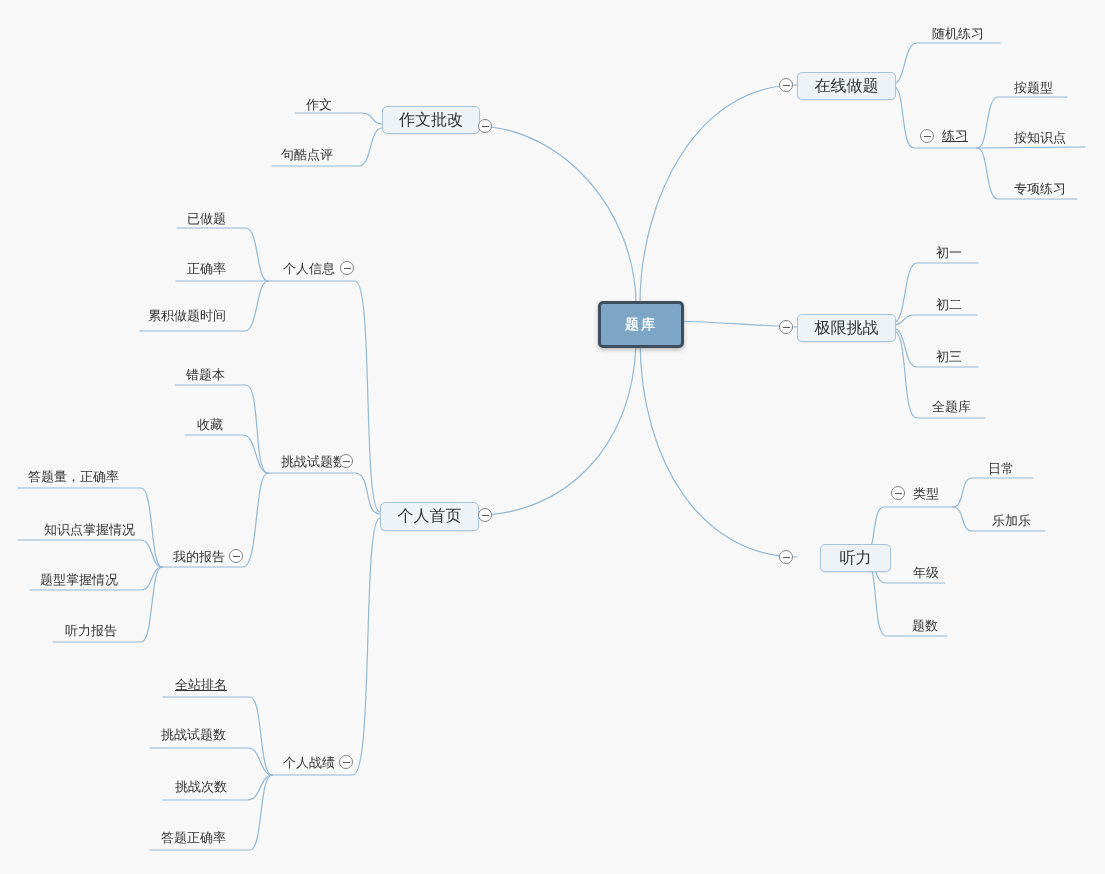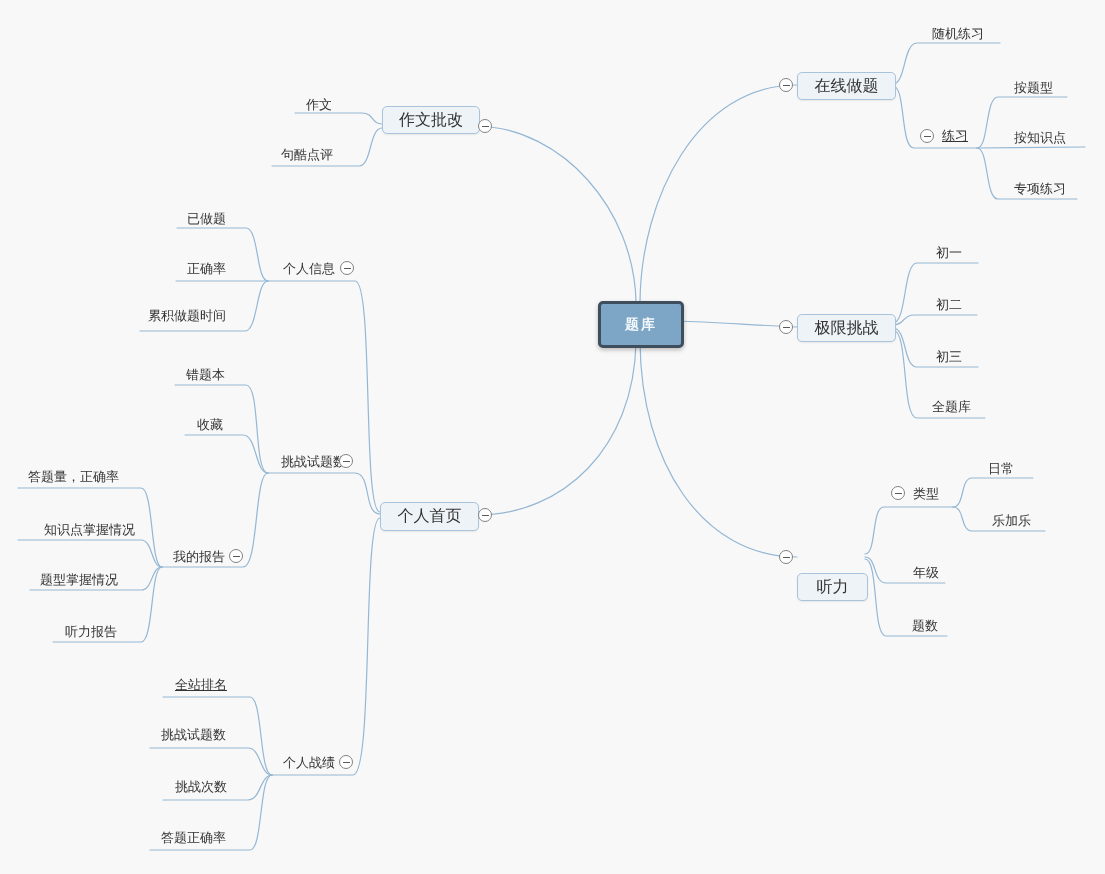--- a/index.html
+++ b/index.html
@@ -78,21 +78,21 @@
     <path d="M272,775 C259,775 263,697 250,697 L163,697"></path>
     <path d="M272,775 C260,775 261,748 248,748 L150,748"></path>
     <path d="M272,775 C260,775 261,800 248,800 L163,800"></path>
     <path d="M272,775 C259,775 263,850 250,850 L150,850"></path>
   </svg>
 
   <div class="topic root-topic" style="left:598px;top:301px;width:80px;height:41px;">题库</div>
 
   <div class="topic" style="left:797px;top:72px;width:97px;height:26px;">在线做题</div>
   <div class="topic" style="left:797px;top:314px;width:97px;height:26px;">极限挑战</div>
-  <div class="topic" style="left:797px;top:544px;width:69px;height:26px;margin-top:29px;">听力</div>
+  <div class="topic" style="left:820px;top:544px;width:69px;height:26px;">听力</div>
   <div class="topic" style="left:382px;top:106px;width:96px;height:26px;font-family:Liberation Mono, monospace;">作文批改</div>
   <div class="topic" style="left:380px;top:502px;width:97px;height:27px;">个人首页</div>
 
   <div class="leaf" style="left:932px;top:26px;">随机练习</div>
   <div class="leaf" style="left:942px;top:128px;text-decoration:underline;">练习</div>
   <div class="leaf" style="left:1014px;top:80px;">按题型</div>
   <div class="leaf" style="left:1014px;top:130px;">按知识点</div>
   <div class="leaf" style="left:1014px;top:181px;">专项练习</div>
 
   <div class="leaf" style="left:936px;top:245px;">初一</div>
@@ -114,21 +114,21 @@
   <div class="leaf" style="left:187px;top:261px;">正确率</div>
   <div class="leaf" style="left:148px;top:308px;">累积做题时间</div>
 
   <div class="leaf" style="left:281px;top:454px;">挑战试题数</div>
   <div class="leaf" style="left:186px;top:367px;">错题本</div>
   <div class="leaf" style="left:197px;top:417px;">收藏</div>
   <div class="leaf" style="left:173px;top:549px;">我的报告</div>
   <div class="leaf" style="left:28px;top:469px;">答题量，正确率</div>
   <div class="leaf" style="left:28px;top:522px;margin-left:16px;">知识点掌握情况</div>
   <div class="leaf" style="left:40px;top:572px;">题型掌握情况</div>
-  <div class="leaf" style="left:65px;top:624px;">听力报告</div>
+  <div class="leaf" style="left:65px;top:624px;font-family:Liberation Mono, monospace;">听力报告</div>
 
   <div class="leaf" style="left:283px;top:755px;">个人战绩</div>
   <div class="leaf" style="left:175px;top:677px;text-decoration:underline;">全站排名</div>
   <div class="leaf" style="left:161px;top:727px;">挑战试题数</div>
   <div class="leaf" style="left:175px;top:779px;">挑战次数</div>
   <div class="leaf" style="left:161px;top:830px;">答题正确率</div>
 
   <div class="collapse" style="left:779px;top:78px;"></div>
   <div class="collapse" style="left:779px;top:320px;"></div>
   <div class="collapse" style="left:779px;top:550px;"></div>

